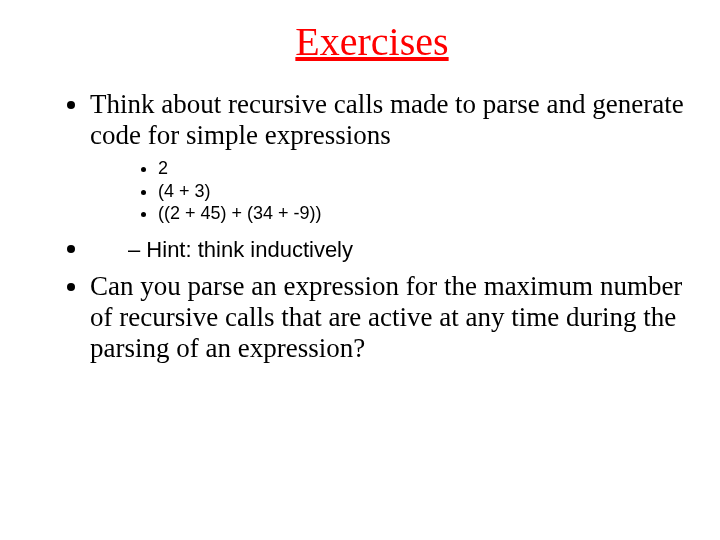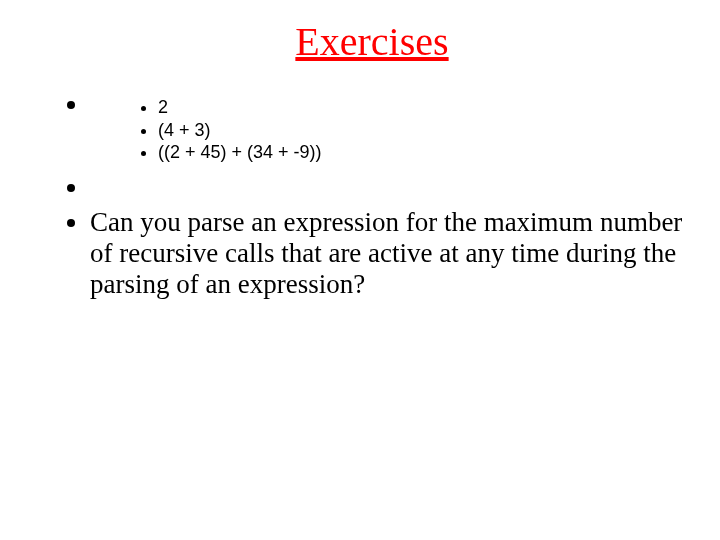--- a/index.html
+++ b/index.html
@@ -57,25 +57,29 @@
   }
 </style>
 </head>
 <body>
 
 <div class="slide">
   <h1 class="title">Exercises</h1>
 
   <ul class="level1">
     <li>
+      <span>Think about recursive calls made to parse and generate code for simple expressions</span>
       <ul class="level2">
         <li>2</li>
         <li>(4 + 3)</li>
         <li>((2 + 45) + (34 + -9))</li>
       </ul>
     </li>
     <li>
+      <ul class="level2dash">
+        <li>Hint: think inductively</li>
+      </ul>
     </li>
     <li>
       <span>Can you parse an expression for the maximum number of recursive calls that are active at any time during the parsing of an expression?</span>
     </li>
   </ul>
 </div>
 
 </body></html>

